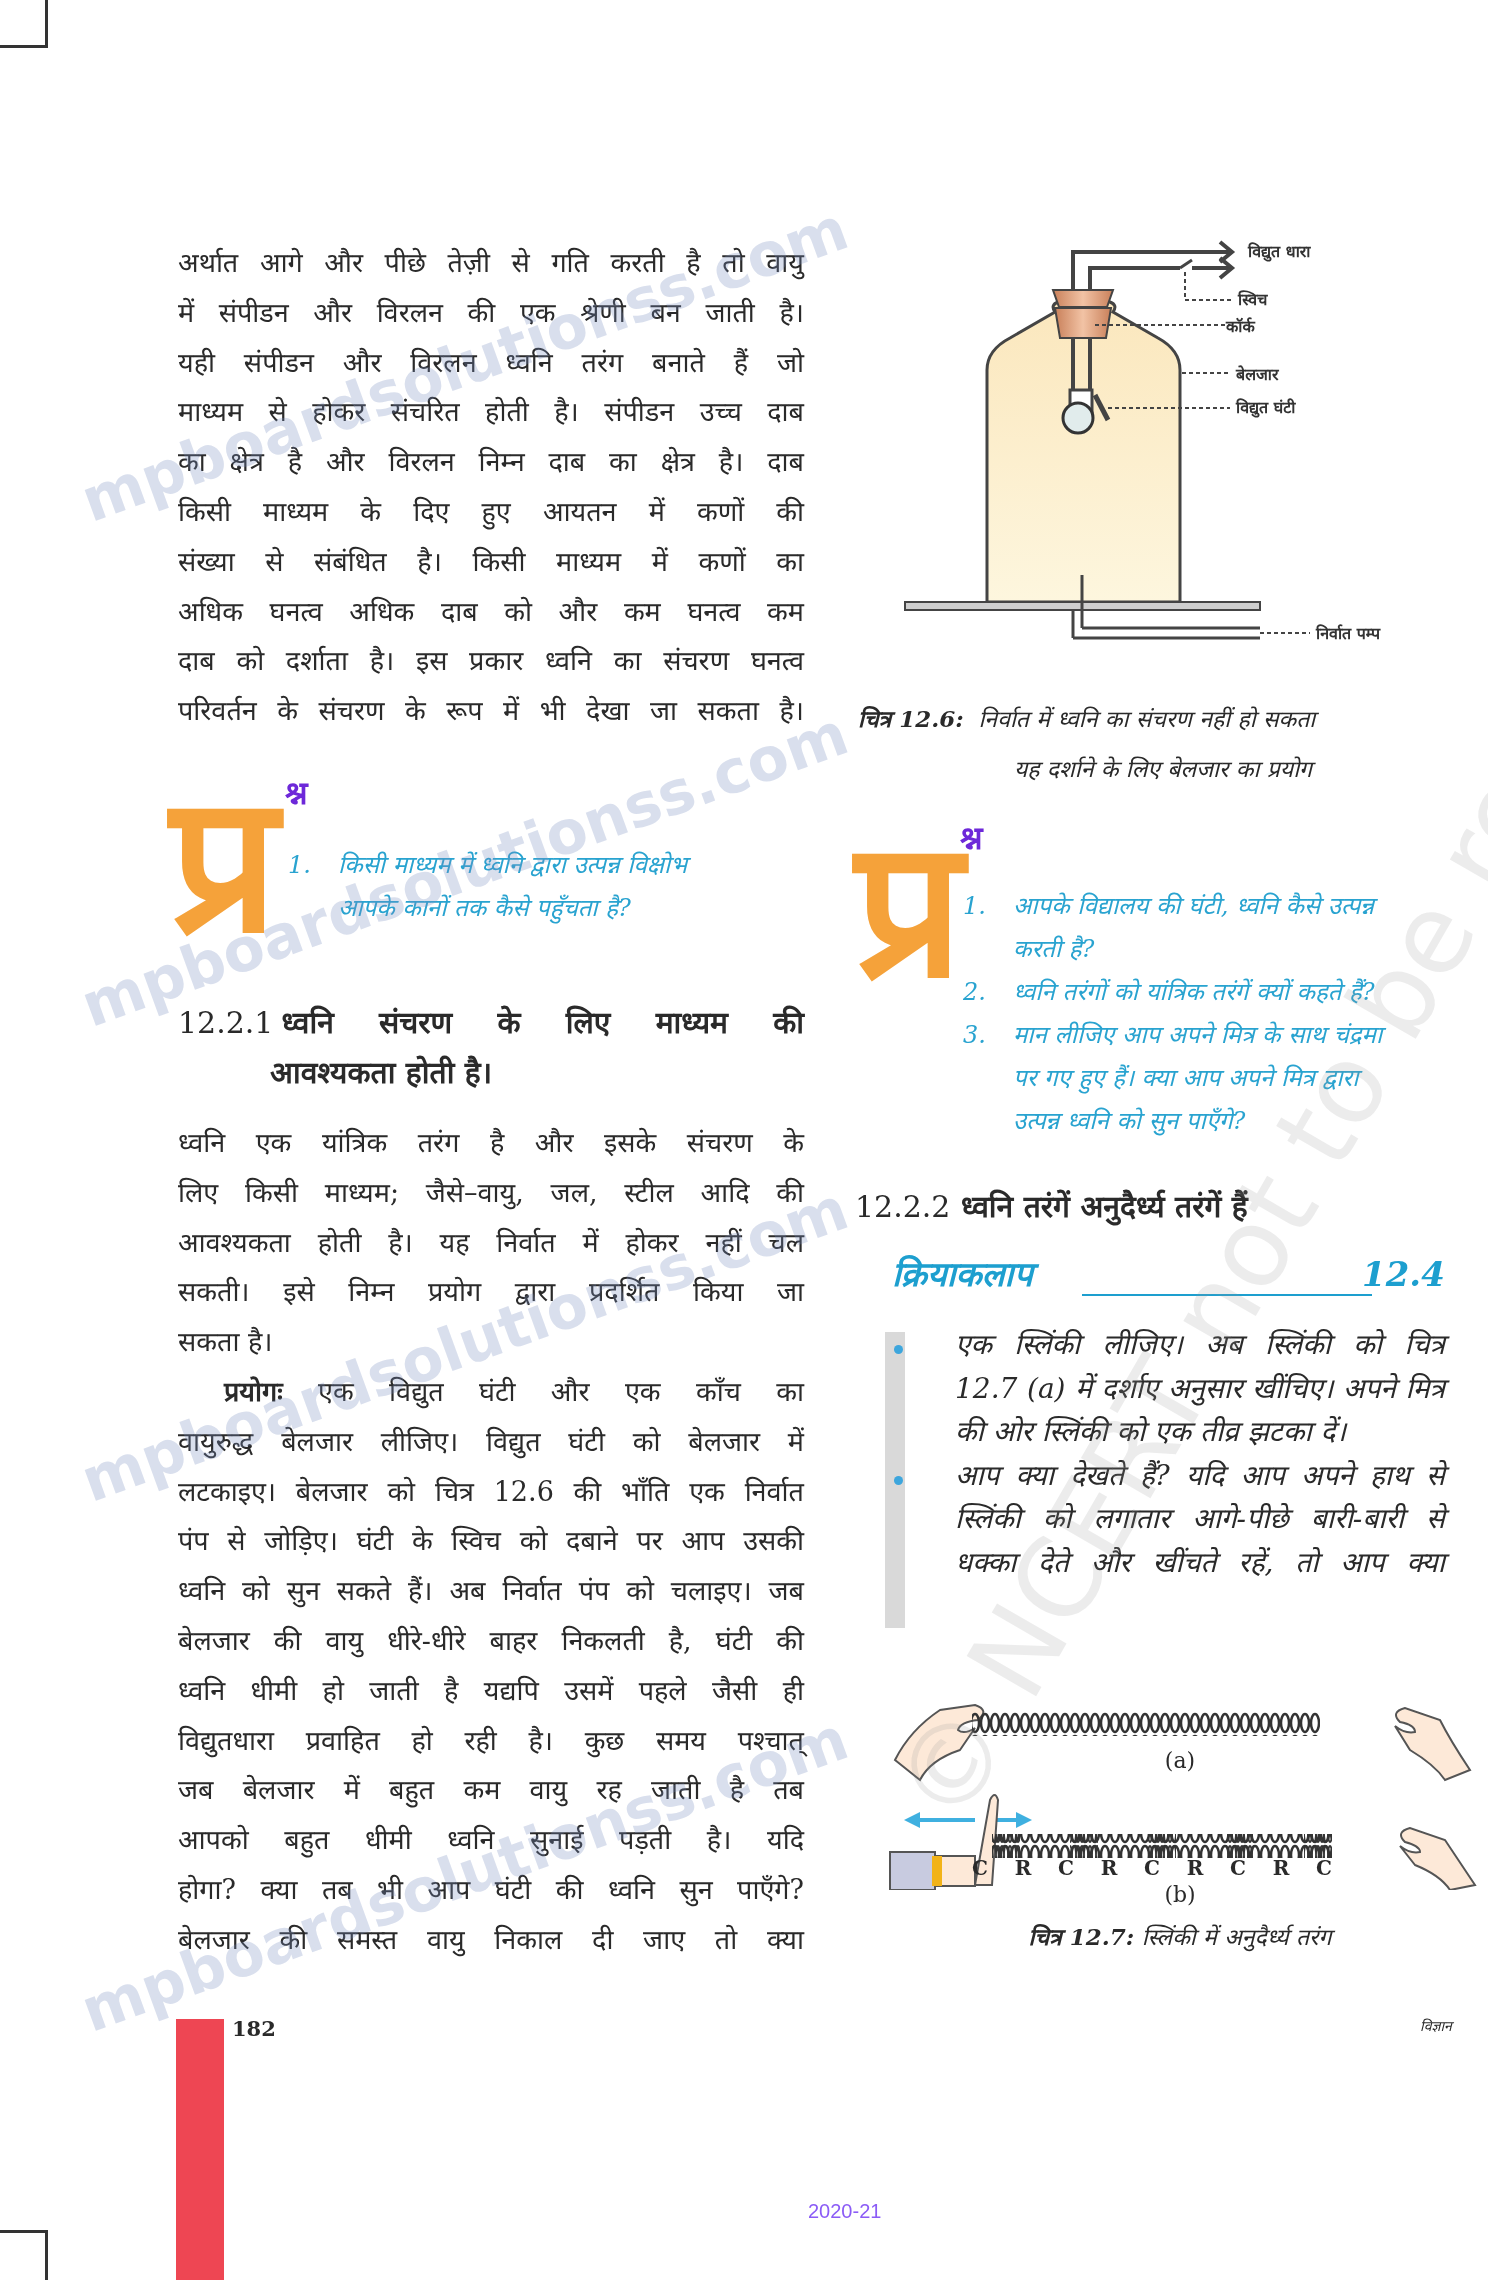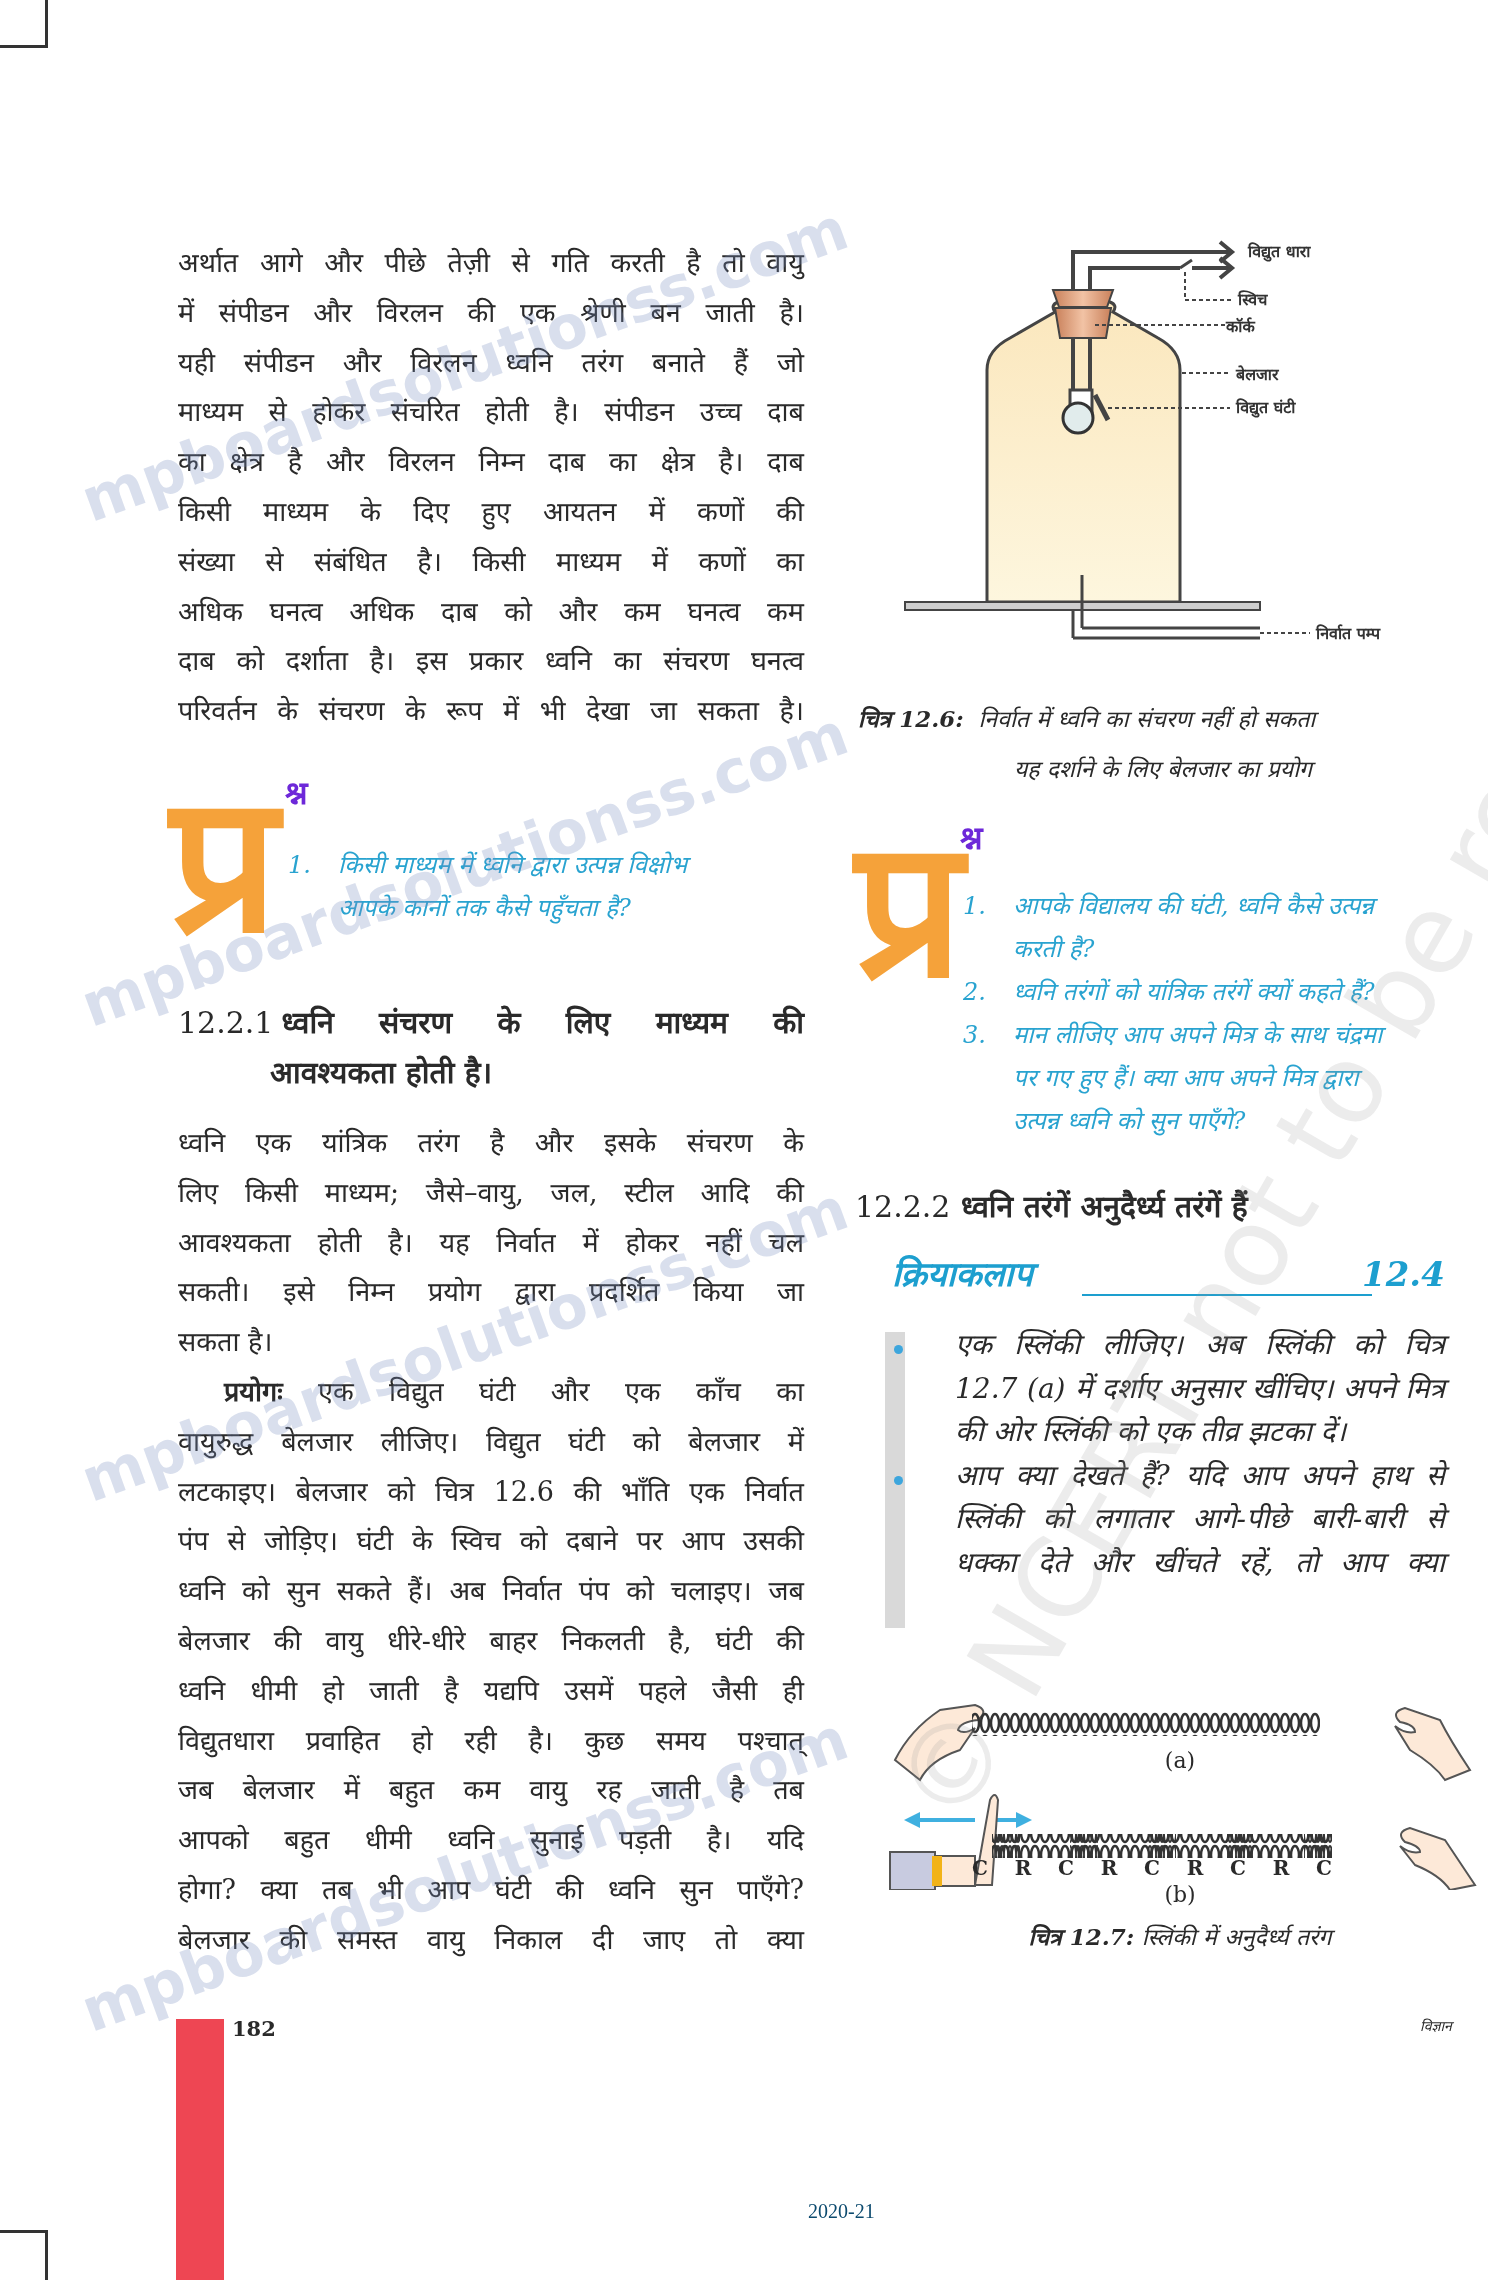--- a/index.html
+++ b/index.html
@@ -32,21 +32,21 @@
   .activity-title { color:#1d9fcf; font-style:italic; font-weight:bold; font-size:34px; }
   .activity-line { border-bottom:2px solid #1d9fcf; }
   .activity-bar { background:#d9d9d9; }
   .bullet { width:9px; height:9px; border-radius:50%; background:#3da6dd; }
 
   .fig-label { font-family:"DejaVu Sans", sans-serif; font-size:16px; font-weight:bold; color:#333; }
 
   .page-bar { background:#ee4653; }
   .pnum { font-weight:bold; font-size:21px; }
   .subject { font-style:italic; font-size:14px; }
-  .year { font-family:Liberation Serif, serif; font-size:20px; color:#0c4a6e;text-align:center; }
+  .year { font-family:Liberation Sans, sans-serif; font-size:20px; color:#8b5cf6;text-align:center; }
 </style>
 </head>
 <body>
 
 <div class="abs crop-tl"></div>
 <div class="abs crop-bl"></div>
 
 <div class="abs ncert-wm" style="left:870px; top:1780px;">© NCERT not to be republished</div>
 
 <div class="abs para" style="left:178px; top:238px; width:626px;" id="intro">

